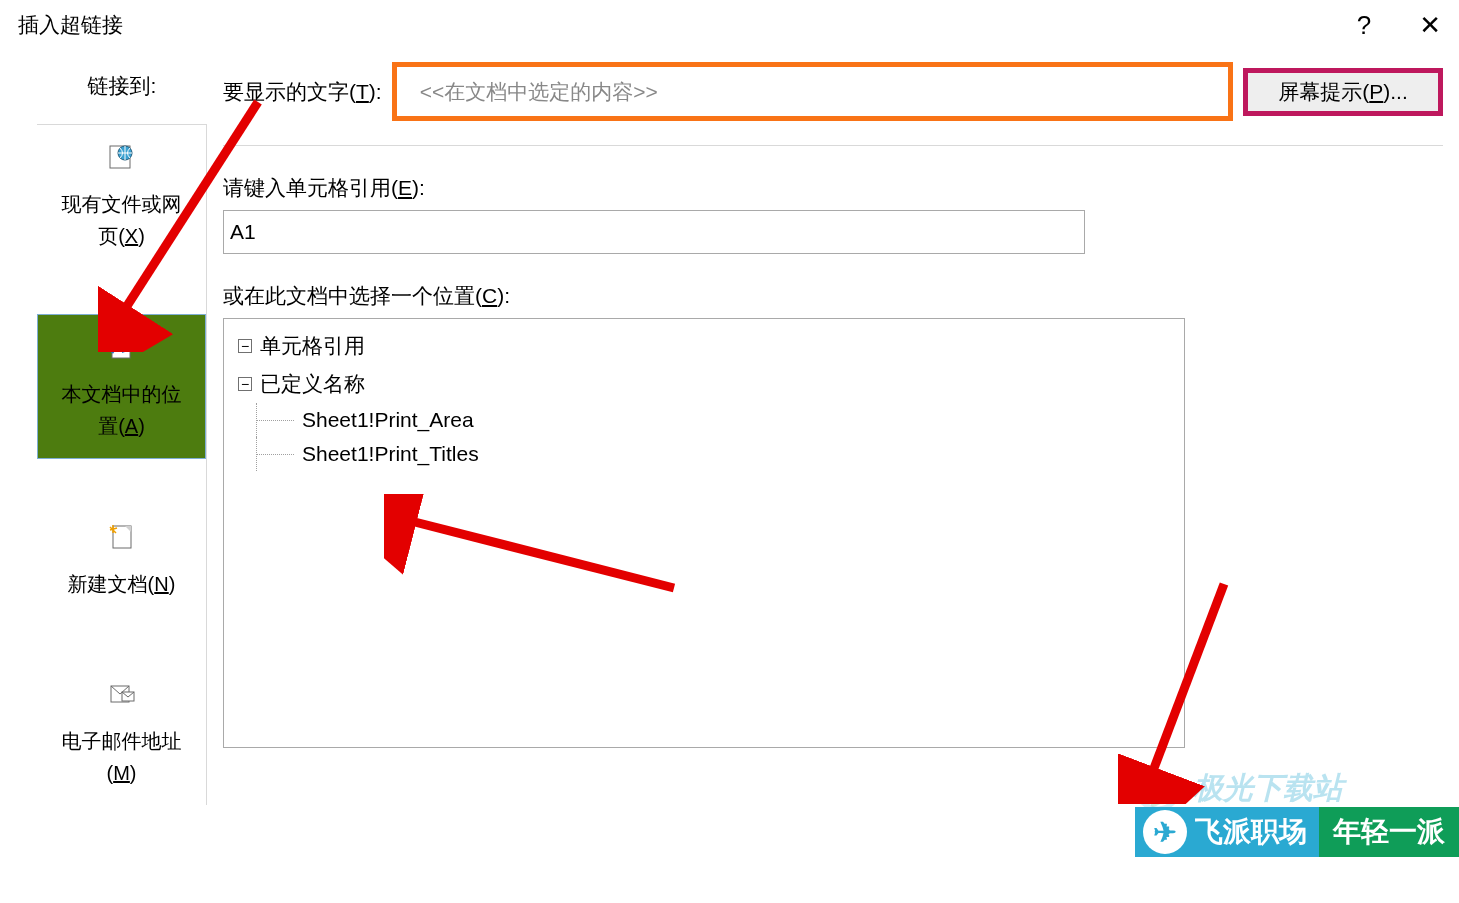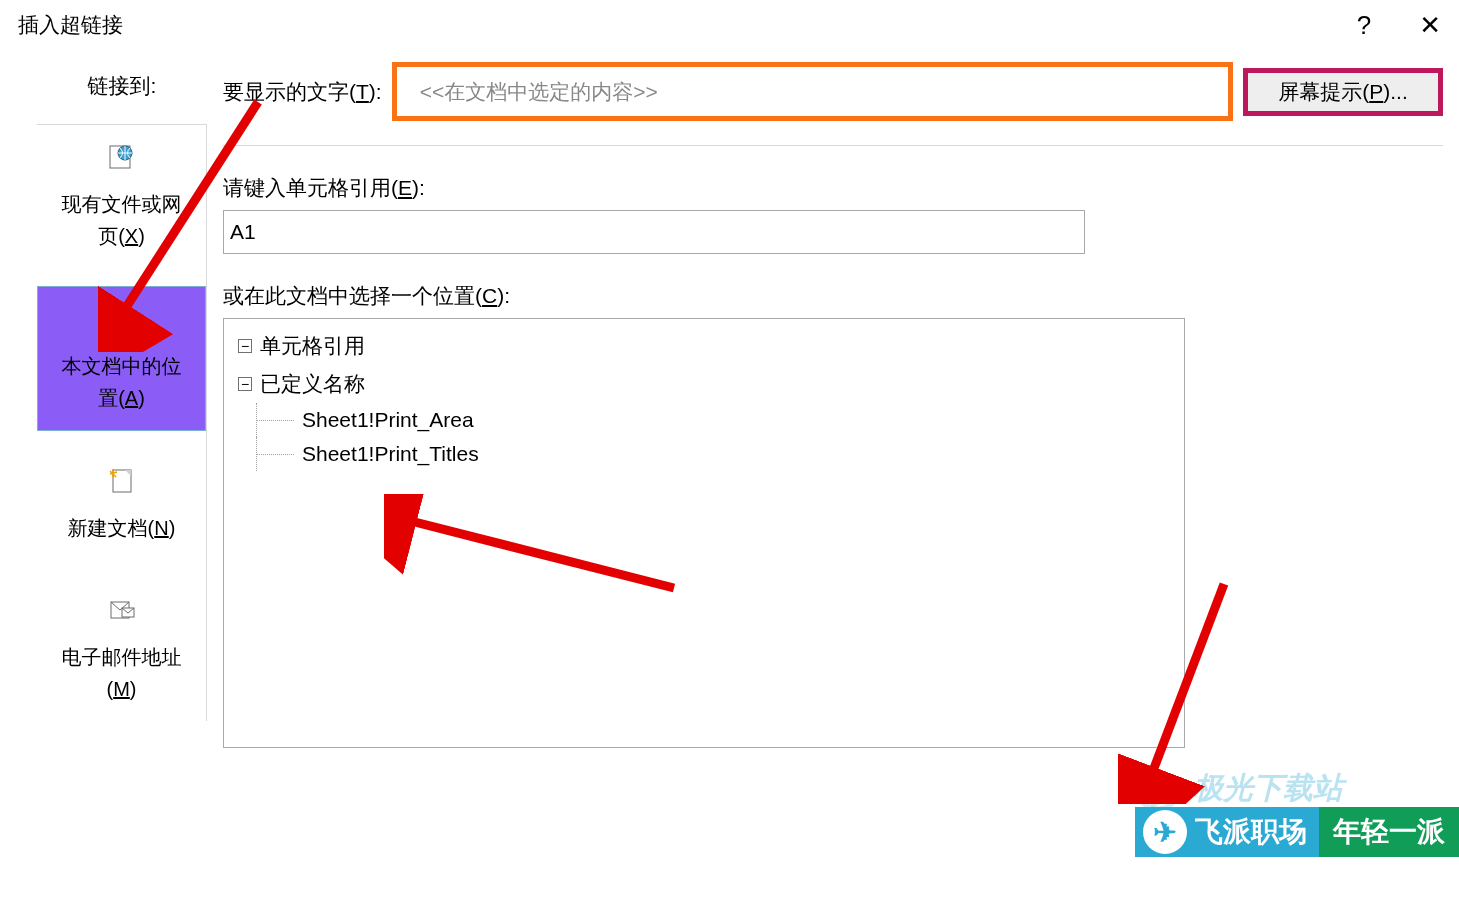--- a/index.html
+++ b/index.html
@@ -55,39 +55,39 @@
     padding-left: 8px;
   }
   .sidebar-label {
     text-align: center;
     font-size: 21px;
     padding: 10px 0 24px 0;
   }
   .sidebar {
     display: flex;
     flex-direction: column;
-    gap: 18px;
+    gap: 46px;
     border-top: 1px solid #d9d9d9;
     border-right: 1px solid #d9d9d9;
   }
   .side-item {
     display: flex;
     flex-direction: column;
     align-items: center;
     padding: 18px 4px 16px 4px;
     text-align: center;
     font-size: 20px;
     line-height: 1.6;
     cursor: pointer;
   }
   .side-item .icon {
     margin-bottom: 8px;
   }
   .side-item.selected {
-    background: #8b5cf6;
+    background: #4d7c0f;
     border: 1px solid #7eaed4;
   }
 
   
   .content {
     flex: 1;
     padding: 0 16px 0 16px;
     position: relative;
   }
 

